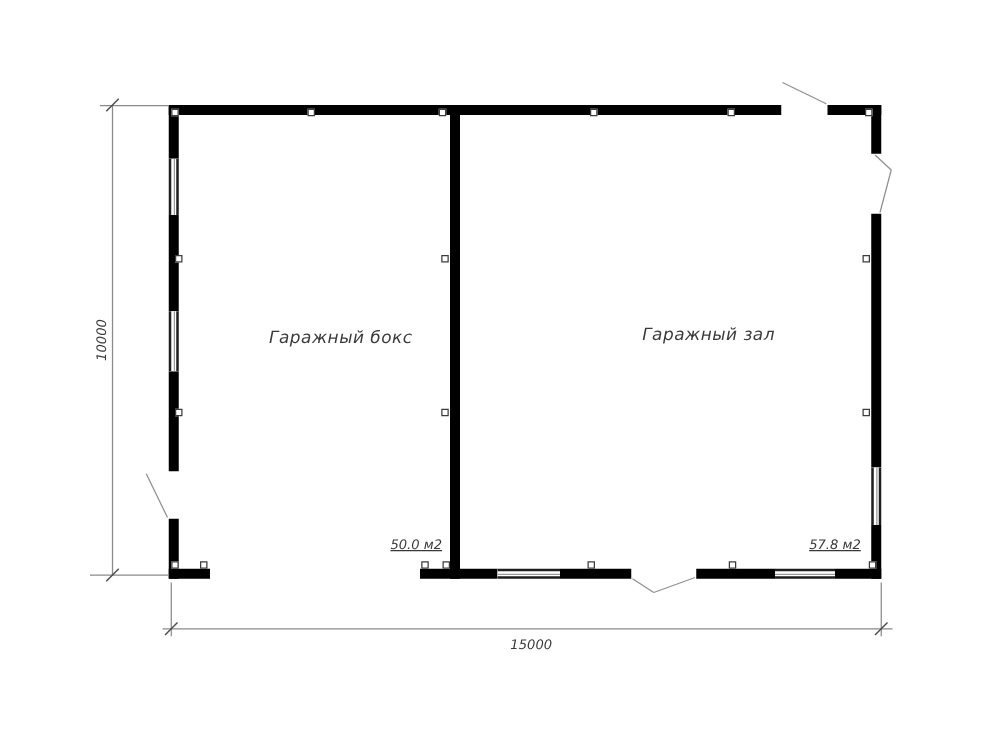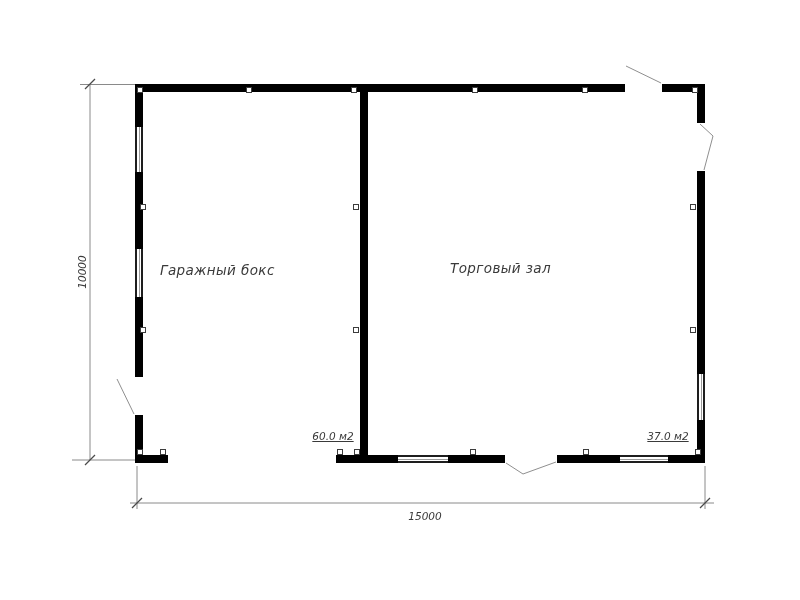--- a/index.html
+++ b/index.html
@@ -6,21 +6,21 @@
   html,body { width:800px; height:600px; background:var(--c-background,#fff); font-family:"DejaVu Sans",sans-serif; }
   #plan { position:relative; width:800px; height:600px; background:var(--c-background,#fff); overflow:hidden; }
   .w { position:absolute; background:var(--c-wall,#000); }
   .mk { position:absolute; width:6px; height:6px; background:#fff; border:1px solid #3c3c3c; }
   .win-v { position:absolute; width:8px; background:#fff; border-left:2px solid #1e1e1e; border-right:2px solid #1e1e1e; }
   .win-v::before { content:""; position:absolute; left:50%; top:0; bottom:0; width:1px; margin-left:-0.5px; background:#9a9a9a; }
   .win-h { position:absolute; height:8px; background:#fff; border-top:2px solid #1e1e1e; border-bottom:2px solid #1e1e1e; }
   .win-h::before { content:""; position:absolute; top:50%; left:0; right:0; height:1px; margin-top:-0.5px; background:#9a9a9a; }
   svg.lines { position:absolute; left:0; top:0; width:800px; height:600px; }
   .lbl { position:absolute; font-style:italic; color:var(--c-text,#3a3a3a); white-space:nowrap; }
-  .room-lbl { font-size:13.5px; text-align:left; letter-spacing:0.4px; }
+  .room-lbl { font-size:13.5px; text-align:right; letter-spacing:0.4px; }
   .area-lbl { font-size:10.5px; text-align:center; text-decoration:underline; }
   .dim-lbl  { font-size:10.5px; text-align:center; }
   .dim-v { transform:rotate(-90deg); transform-origin:center center; }
 </style>
 </head>
 <body>
 
 <div id="plan">
 
   <div class="w" style="left:135px;top:84px;width:490px;height:8px"></div>
@@ -82,19 +82,19 @@
 
     <line x1="117" y1="379" x2="134" y2="414" stroke="#8f8f8f" stroke-width="1"></line>
     <line x1="626" y1="66" x2="661" y2="83" stroke="#8f8f8f" stroke-width="1"></line>
     <line x1="700" y1="124" x2="713" y2="136" stroke="#8f8f8f" stroke-width="1"></line>
     <line x1="713" y1="136" x2="704" y2="170" stroke="#8f8f8f" stroke-width="1"></line>
     <line x1="506" y1="463" x2="523" y2="474" stroke="#8f8f8f" stroke-width="1"></line>
     <line x1="523" y1="474" x2="556" y2="462" stroke="#8f8f8f" stroke-width="1"></line>
   </svg>
 
   <div class="lbl room-lbl" style="left:160px;top:262px;width:170px">Гаражный бокс</div>
-  <div class="lbl room-lbl" style="left:450px;top:260px;width:170px">Торговый зал</div>
-  <div class="lbl area-lbl" style="left:303px;top:430px;width:60px">60.0 м2</div>
-  <div class="lbl area-lbl" style="left:638px;top:430px;width:60px">37.0 м2</div>
+  <div class="lbl room-lbl" style="left:450px;top:260px;width:170px">Гаражный зал</div>
+  <div class="lbl area-lbl" style="left:303px;top:430px;width:60px">50.0 м2</div>
+  <div class="lbl area-lbl" style="left:638px;top:430px;width:60px">57.8 м2</div>
   <div class="lbl dim-lbl" style="left:395px;top:510px;width:60px">15000</div>
   <div class="lbl dim-lbl dim-v" style="left:57px;top:266px;width:50px">10000</div>
 
 </div>
 
 </body></html>

